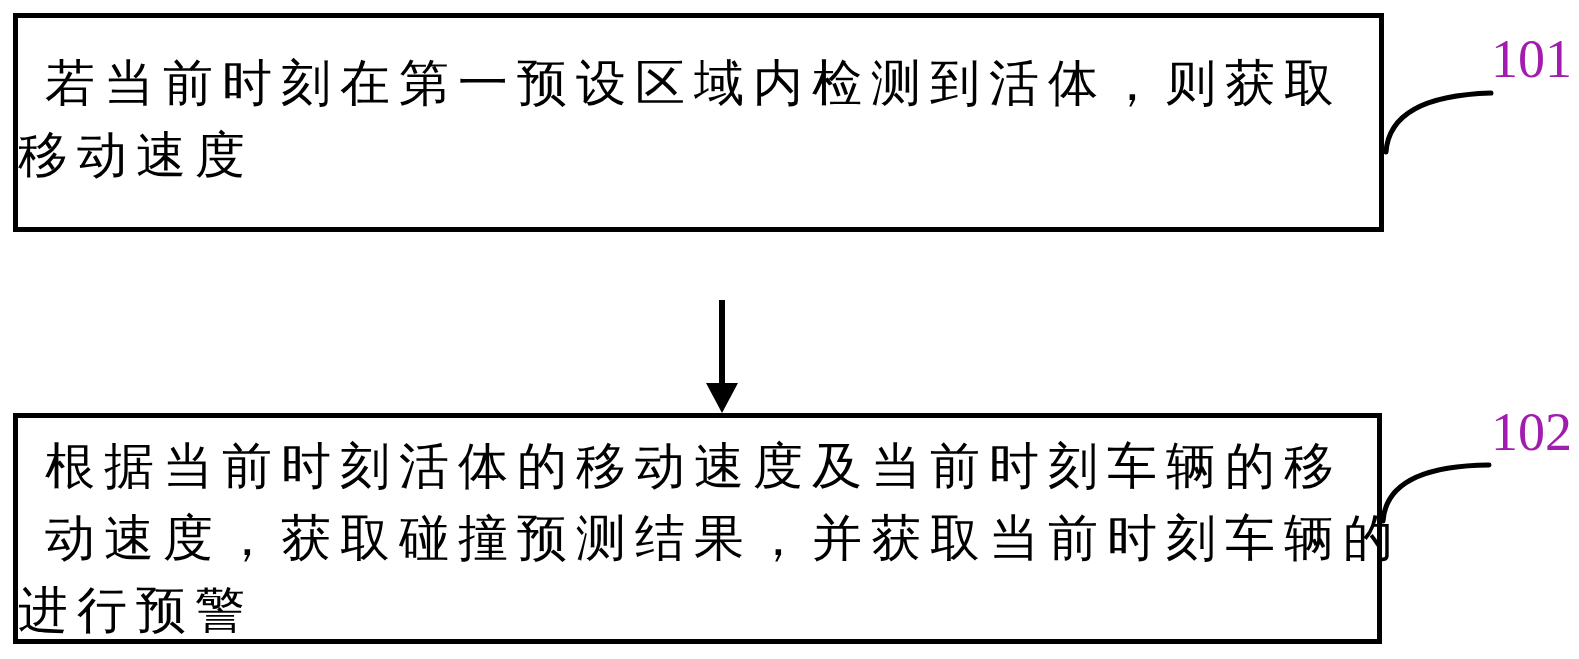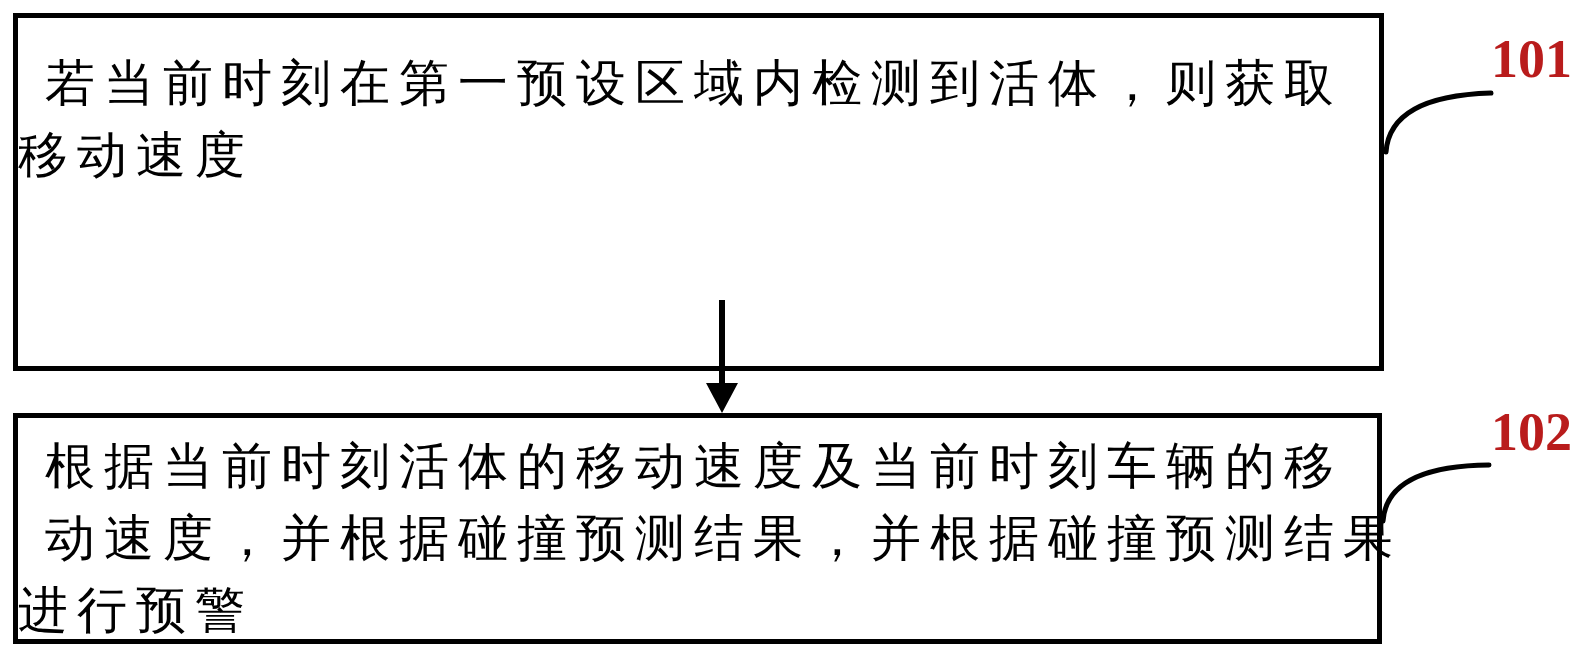--- a/index.html
+++ b/index.html
@@ -17,21 +17,21 @@
   .process-box {
     position: absolute;
     box-sizing: border-box;
     border: 5px solid #000000;
     background: #ffffff;
   }
   #box-101 {
     left: 13px;
     top: 13px;
     width: 1371px;
-    height: 358px;
+    height: 219px;
     padding-top: 29px;
   }
   #box-102 {
     left: 13px;
     top: 413px;
     width: 1369px;
     height: 231px;
     padding-top: 12px;
   }
   .tline {
@@ -47,23 +47,22 @@
   .tline.centered {
     padding-left: 0;
     padding-right: 174px;
     text-align: left;
   }
   .ref-label {
     position: absolute;
     font-family: "Liberation Serif", "DejaVu Serif", serif;
     font-size: 54px;
     line-height: 54px;
-    color: #b91c1c;
+    color: #a21caf;
     white-space: nowrap;
-    font-weight: bold;
   }
   #ref-101 { left: 1491px; top: 32px; }
   #ref-102 { left: 1491px; top: 405px; }
   #connector-overlay {
     position: absolute;
     left: 0;
     top: 0;
     width: 1579px;
     height: 659px;
     pointer-events: none;
@@ -74,21 +73,21 @@
 
 <div id="figure-canvas">
 
   <div class="process-box" id="box-101">
     <div class="tline">若当前时刻在第一预设区域内检测到活体，则获取</div>
     <div class="tline centered">移动速度</div>
   </div>
 
   <div class="process-box" id="box-102">
     <div class="tline">根据当前时刻活体的移动速度及当前时刻车辆的移</div>
-    <div class="tline">动速度，并根据碰撞预测结果，并根据碰撞预测结果</div>
+    <div class="tline">动速度，获取碰撞预测结果，并获取当前时刻车辆的</div>
     <div class="tline centered">进行预警</div>
   </div>
 
   <div class="ref-label" id="ref-101">101</div>
   <div class="ref-label" id="ref-102">102</div>
 
   <svg id="connector-overlay" viewBox="0 0 1579 659" xmlns="http://www.w3.org/2000/svg">
 
     <g>
       <path d="M 722 300 L 722 388" stroke="#000000" stroke-width="6" fill="none"></path>

